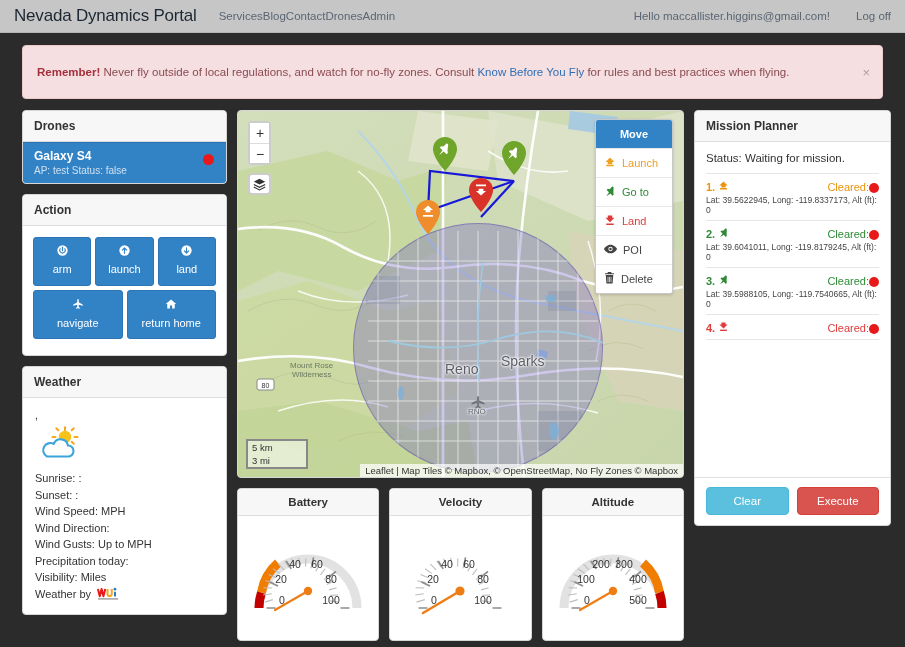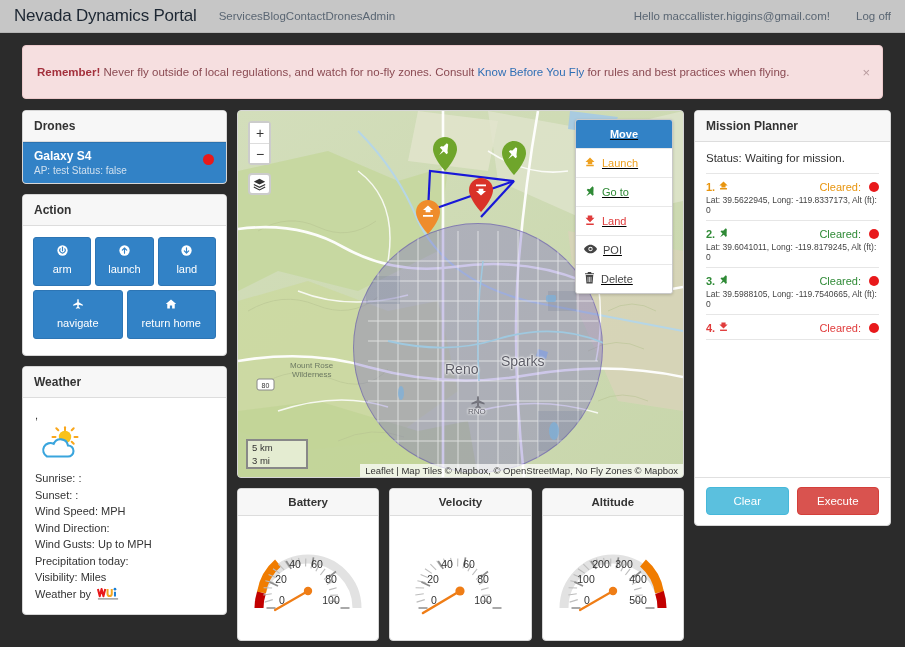--- a/index.html
+++ b/index.html
@@ -174,25 +174,24 @@
   .zoom-btn + .zoom-btn { border-top: 1px solid #ddd; }
   .layers-ctrl {
     position: absolute; left: 10px; top: 62px;
     background: #fff; border: 2px solid rgba(0,0,0,0.2);
     border-radius: 4px; width: 23px; height: 22px;
     display: flex; align-items: center; justify-content: center;
     cursor: pointer;
   }
   .map-toolbar {
     position: absolute; right: 10px; top: 8px;
-    width: 98px; background: #fff;
+    width: 78px; background: #fff;
     border: 1px solid #c9c9c9; border-radius: 3px;
     overflow: hidden;
     box-shadow: 0 1px 3px rgba(0,0,0,0.18);
-    text-decoration: underline;
   }
   .tool-item {
     padding: 7px 8px; font-size: 11px;
     display: flex; align-items: center; gap: 6px;
     border-top: 1px solid #e8e8e8; cursor: pointer;
     color: #444; background: #fff;
   }
   .tool-item:first-child { border-top: none; }
   .tool-move {
     background: #3282c6; color: #fff; font-weight: bold;
@@ -229,21 +228,21 @@
     border: 1px solid #d6d6d6; border-radius: 4px;
     background: #fff; height: 416px;
     display: flex; flex-direction: column; overflow: hidden;
   }
   .mp-body { padding: 10px 11px 4px 11px; flex: 1; overflow: hidden; }
   .mp-status { font-size: 11.5px; color: #333; margin-bottom: 9px; }
   .mp-item { border-top: 1px solid #e6e6e6; padding: 6px 0 5px 0; }
   .mp-row { display: flex; align-items: center; }
   .mp-idx { font-size: 11px; font-weight: bold; }
   .mp-icon { font-size: 11px; margin-left: 3px; }
-  .mp-cleared { margin-left: auto; font-size: 11px; display: flex; align-items: center; gap: 8px; }
+  .mp-cleared { margin-left: auto; font-size: 11px; display: flex; align-items: flex-end; gap: 0; }
   .mp-dot { width: 10px; height: 10px; border-radius: 50%; background: #e8191b; display:inline-block; }
   .mp-coords { font-size: 8.5px; color: #444; margin-top: 2px; }
   .c-orange { color: #e8950f; }
   .c-green  { color: #2f8a36; }
   .c-red    { color: #e03b3b; }
   .mp-foot {
     border-top: 1px solid #e0e0e0;
     padding: 9px 11px 10px 11px;
     display: flex; gap: 8px;
   }

